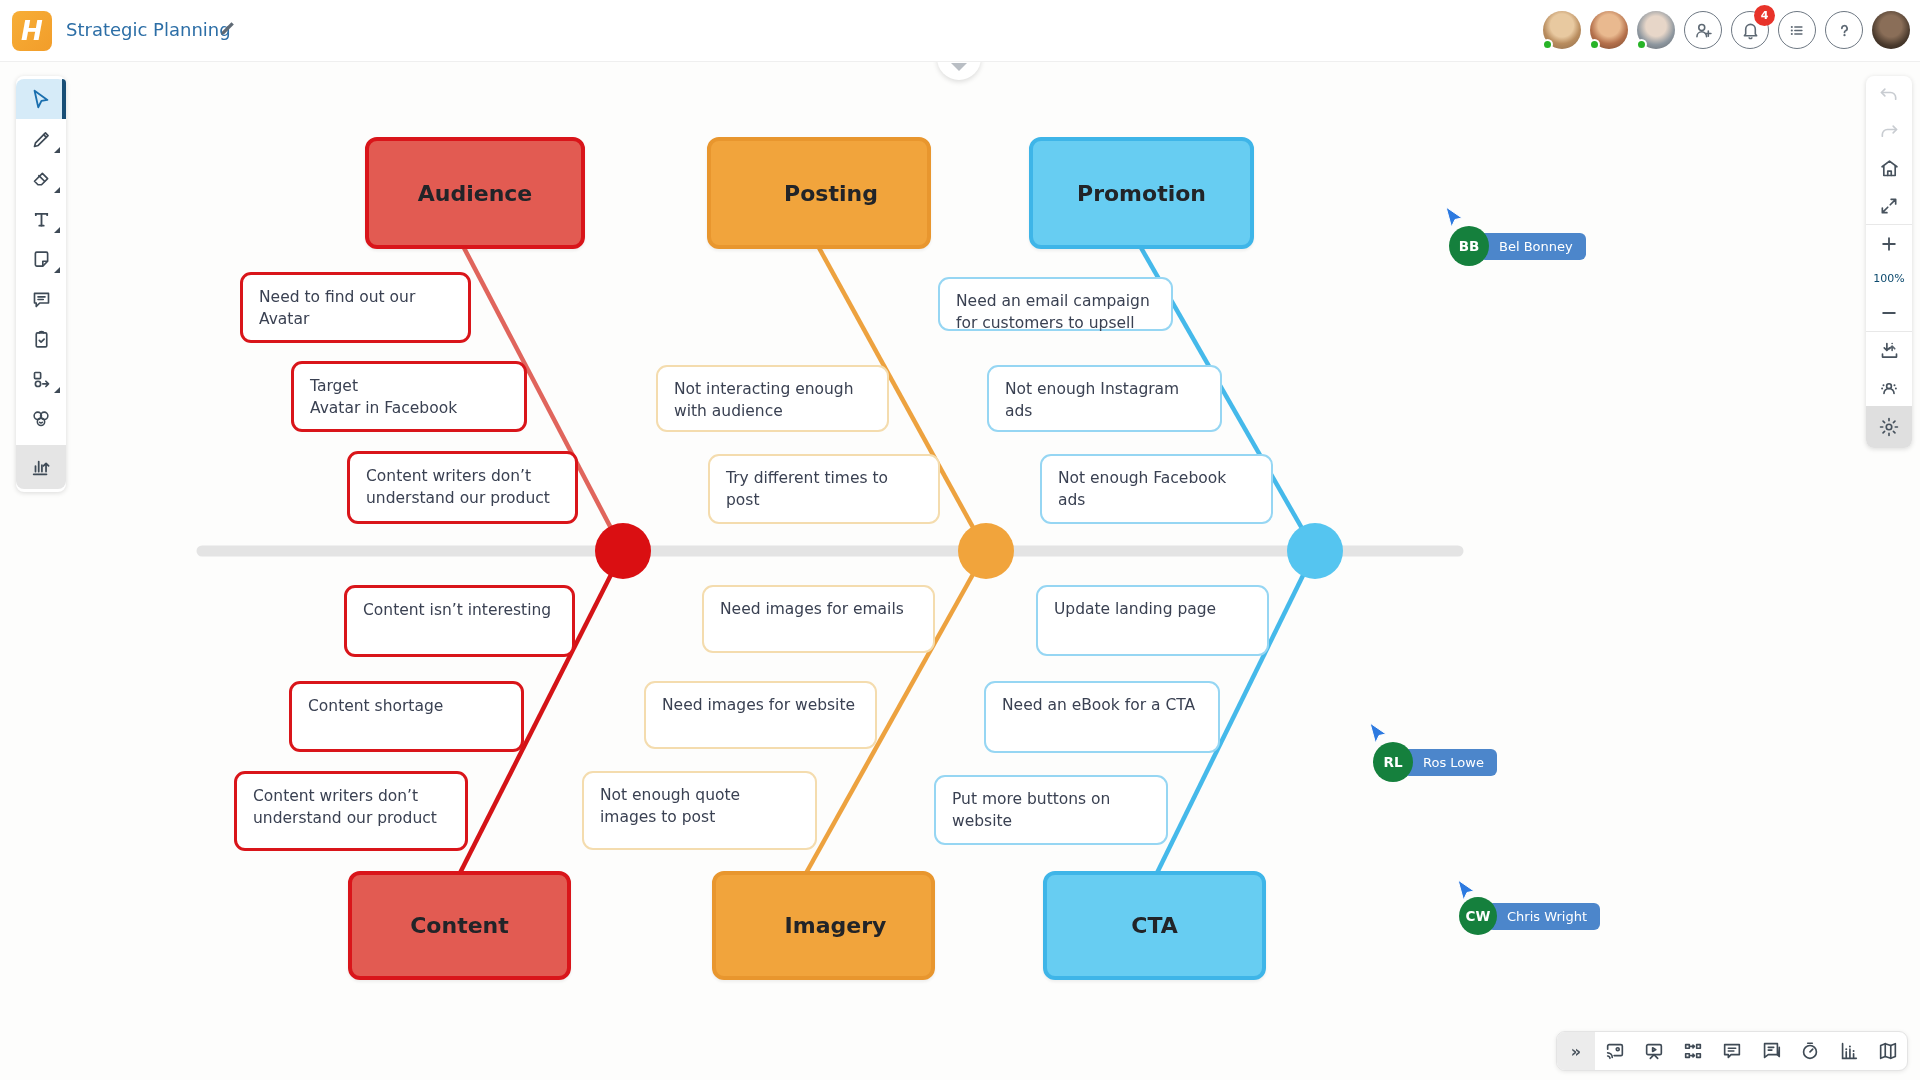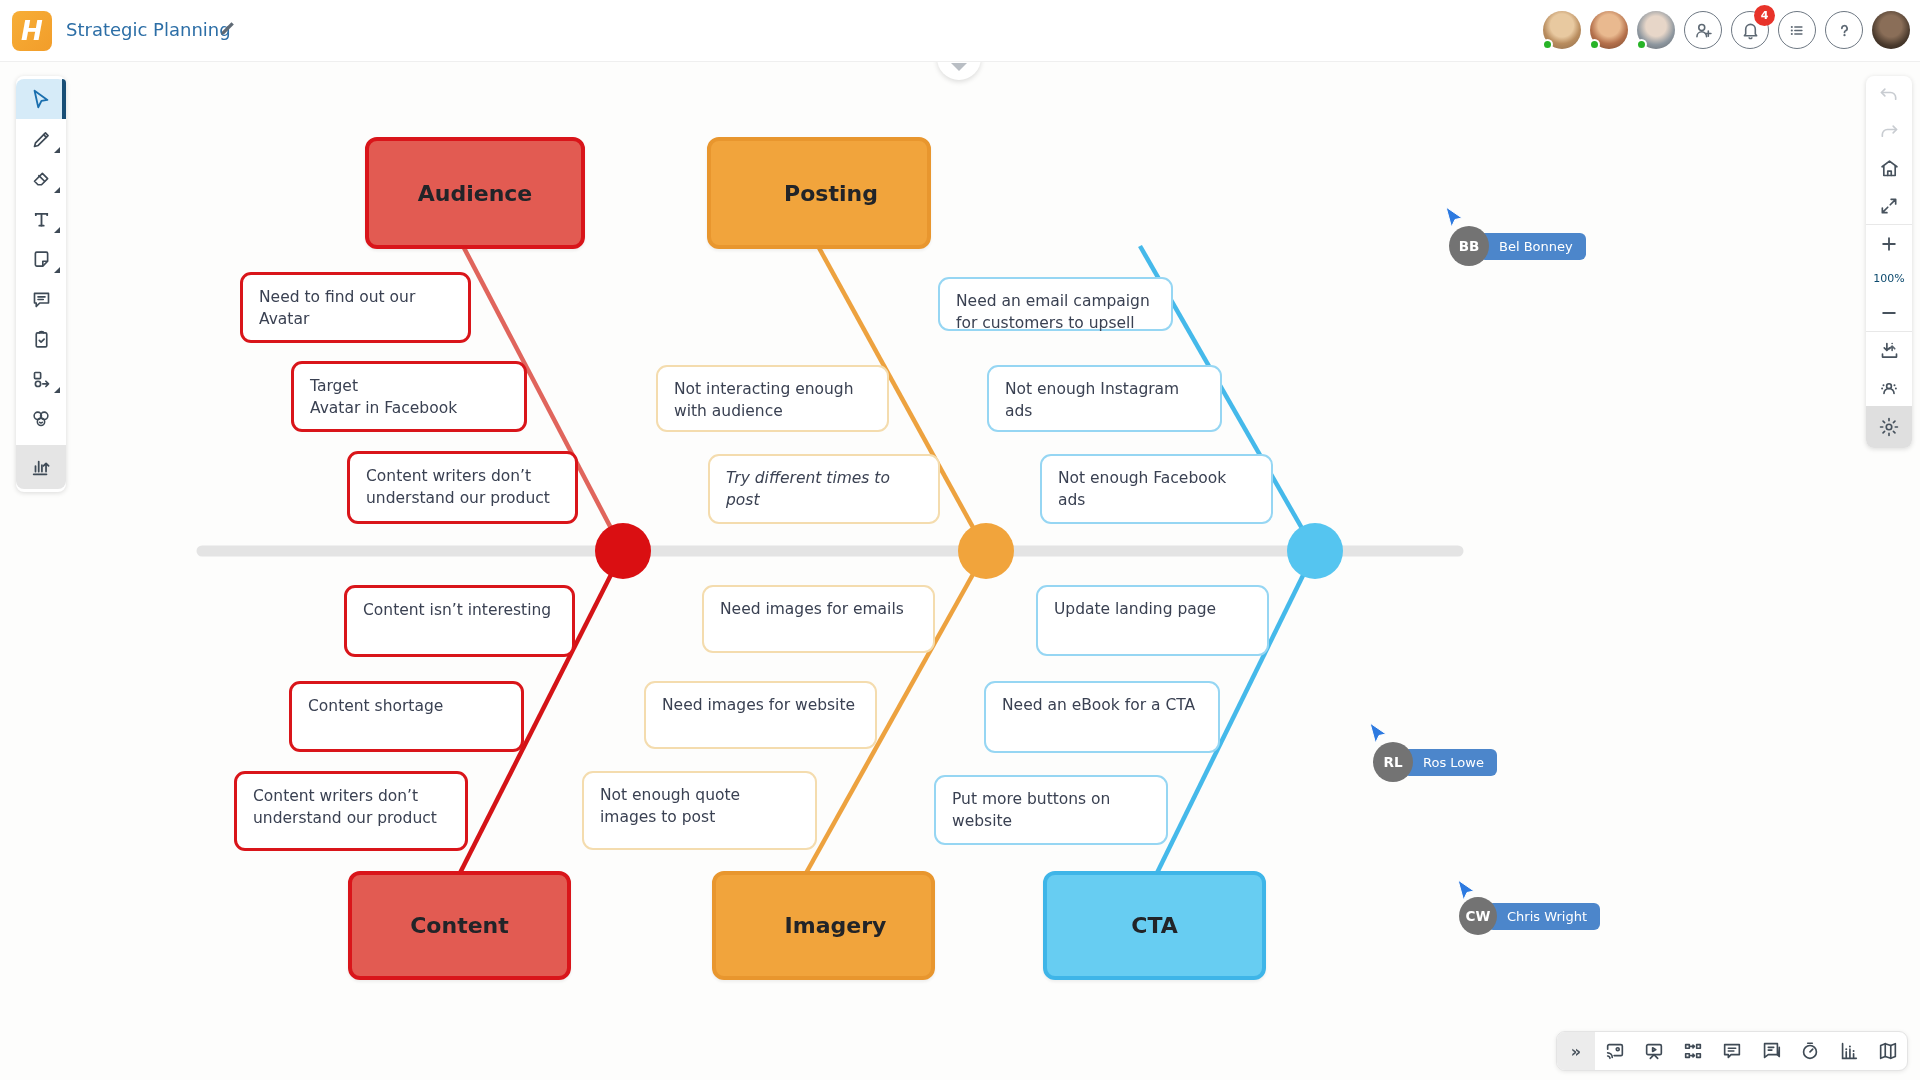--- a/index.html
+++ b/index.html
@@ -86,21 +86,21 @@
               padding:0 30px; line-height:1.5; }
   .cause { position:absolute; z-index:6; background:#fff; border-radius:11px; padding:11px 16px;
            font-size:15.5px; color:#3a4152; line-height:1.45; white-space:pre-line; cursor:pointer; }
   .cb-red    { border:3px solid #d9151a; }
   .cb-orange { border:2.5px solid #f4dcae; }
   .cb-blue   { border:2.5px solid #96d6f3; }
 
   
   .cursor-group { position:absolute; z-index:25; }
   .cur-badge { position:absolute; display:flex; align-items:center; }
-  .cur-circle { width:40px; height:40px; border-radius:50%; background:#737373; color:#fff; font-weight:bold;
+  .cur-circle { width:40px; height:40px; border-radius:50%; background:#15803d; color:#fff; font-weight:bold;
                 font-size:13.5px; display:flex; align-items:center; justify-content:center; z-index:2; }
   .cur-label { margin-left:-10px; background:#4c86cb; color:#fff; font-size:13px; height:27px;
                line-height:27px; padding:0 13px 0 20px; border-radius:6px; white-space:nowrap; }
 </style>
 </head>
 <body>
 
 <div class="app">
 
   <svg class="lines" width="1920" height="1080" viewBox="0 0 1920 1080">
@@ -115,38 +115,41 @@
     <circle cx="986" cy="551" r="28" fill="#f1a43c"></circle>
     <circle cx="1315" cy="551" r="28" fill="#55c5f0"></circle>
   </svg>
 
   <div class="node cat red" style="left:365px;top:137px;width:220px;height:112px;">
       <span>Audience</span>
     </div>
   <div class="node cat orange" style="left:707px;top:137px;width:224px;height:112px;">
       <span>Posting</span>
     </div>
+  <div class="node cat blue" style="left:1029px;top:137px;width:225px;height:112px;">
+      <span>Promotion</span>
+    </div>
   <div class="node cat red" style="left:348px;top:871px;width:223px;height:109px;">
       <span>Content</span>
     </div>
   <div class="node cat orange" style="left:712px;top:871px;width:223px;height:109px;">
       <span>Imagery</span>
     </div>
   <div class="node cat blue" style="left:1043px;top:871px;width:223px;height:109px;">
       <span>CTA</span>
     </div>
 
 
   <div class="cause cb-red" style="left:240px;top:272px;width:231px;height:71px;">Need to find out our Avatar</div>
   <div class="cause cb-red" style="left:291px;top:361px;width:236px;height:71px;">Target
 Avatar in Facebook</div>
   <div class="cause cb-red" style="left:347px;top:451px;width:231px;height:73px;">Content writers don’t understand our product</div>
 
   <div class="cause cb-orange" style="left:656px;top:365px;width:233px;height:67px;">Not interacting enough with audience</div>
-  <div class="cause cb-orange" style="left:708px;top:454px;width:232px;height:70px;font-style:italic;">Try different times to post</div>
+  <div class="cause cb-orange" style="left:708px;top:454px;width:232px;height:70px;">Try different times to post</div>
 
   <div class="cause cb-blue" style="left:938px;top:277px;width:235px;height:54px;">Need an email campaign for customers to upsell</div>
   <div class="cause cb-blue" style="left:987px;top:365px;width:235px;height:67px;">Not enough Instagram ads</div>
   <div class="cause cb-blue" style="left:1040px;top:454px;width:233px;height:70px;">Not enough Facebook ads</div>
 
   <div class="cause cb-red" style="left:344px;top:585px;width:231px;height:72px;">Content isn’t interesting</div>
   <div class="cause cb-red" style="left:289px;top:681px;width:235px;height:71px;">Content shortage</div>
   <div class="cause cb-red" style="left:234px;top:771px;width:234px;height:80px;">Content writers don’t understand our product</div>
 
   <div class="cause cb-orange" style="left:702px;top:585px;width:233px;height:68px;">Need images for emails</div>

